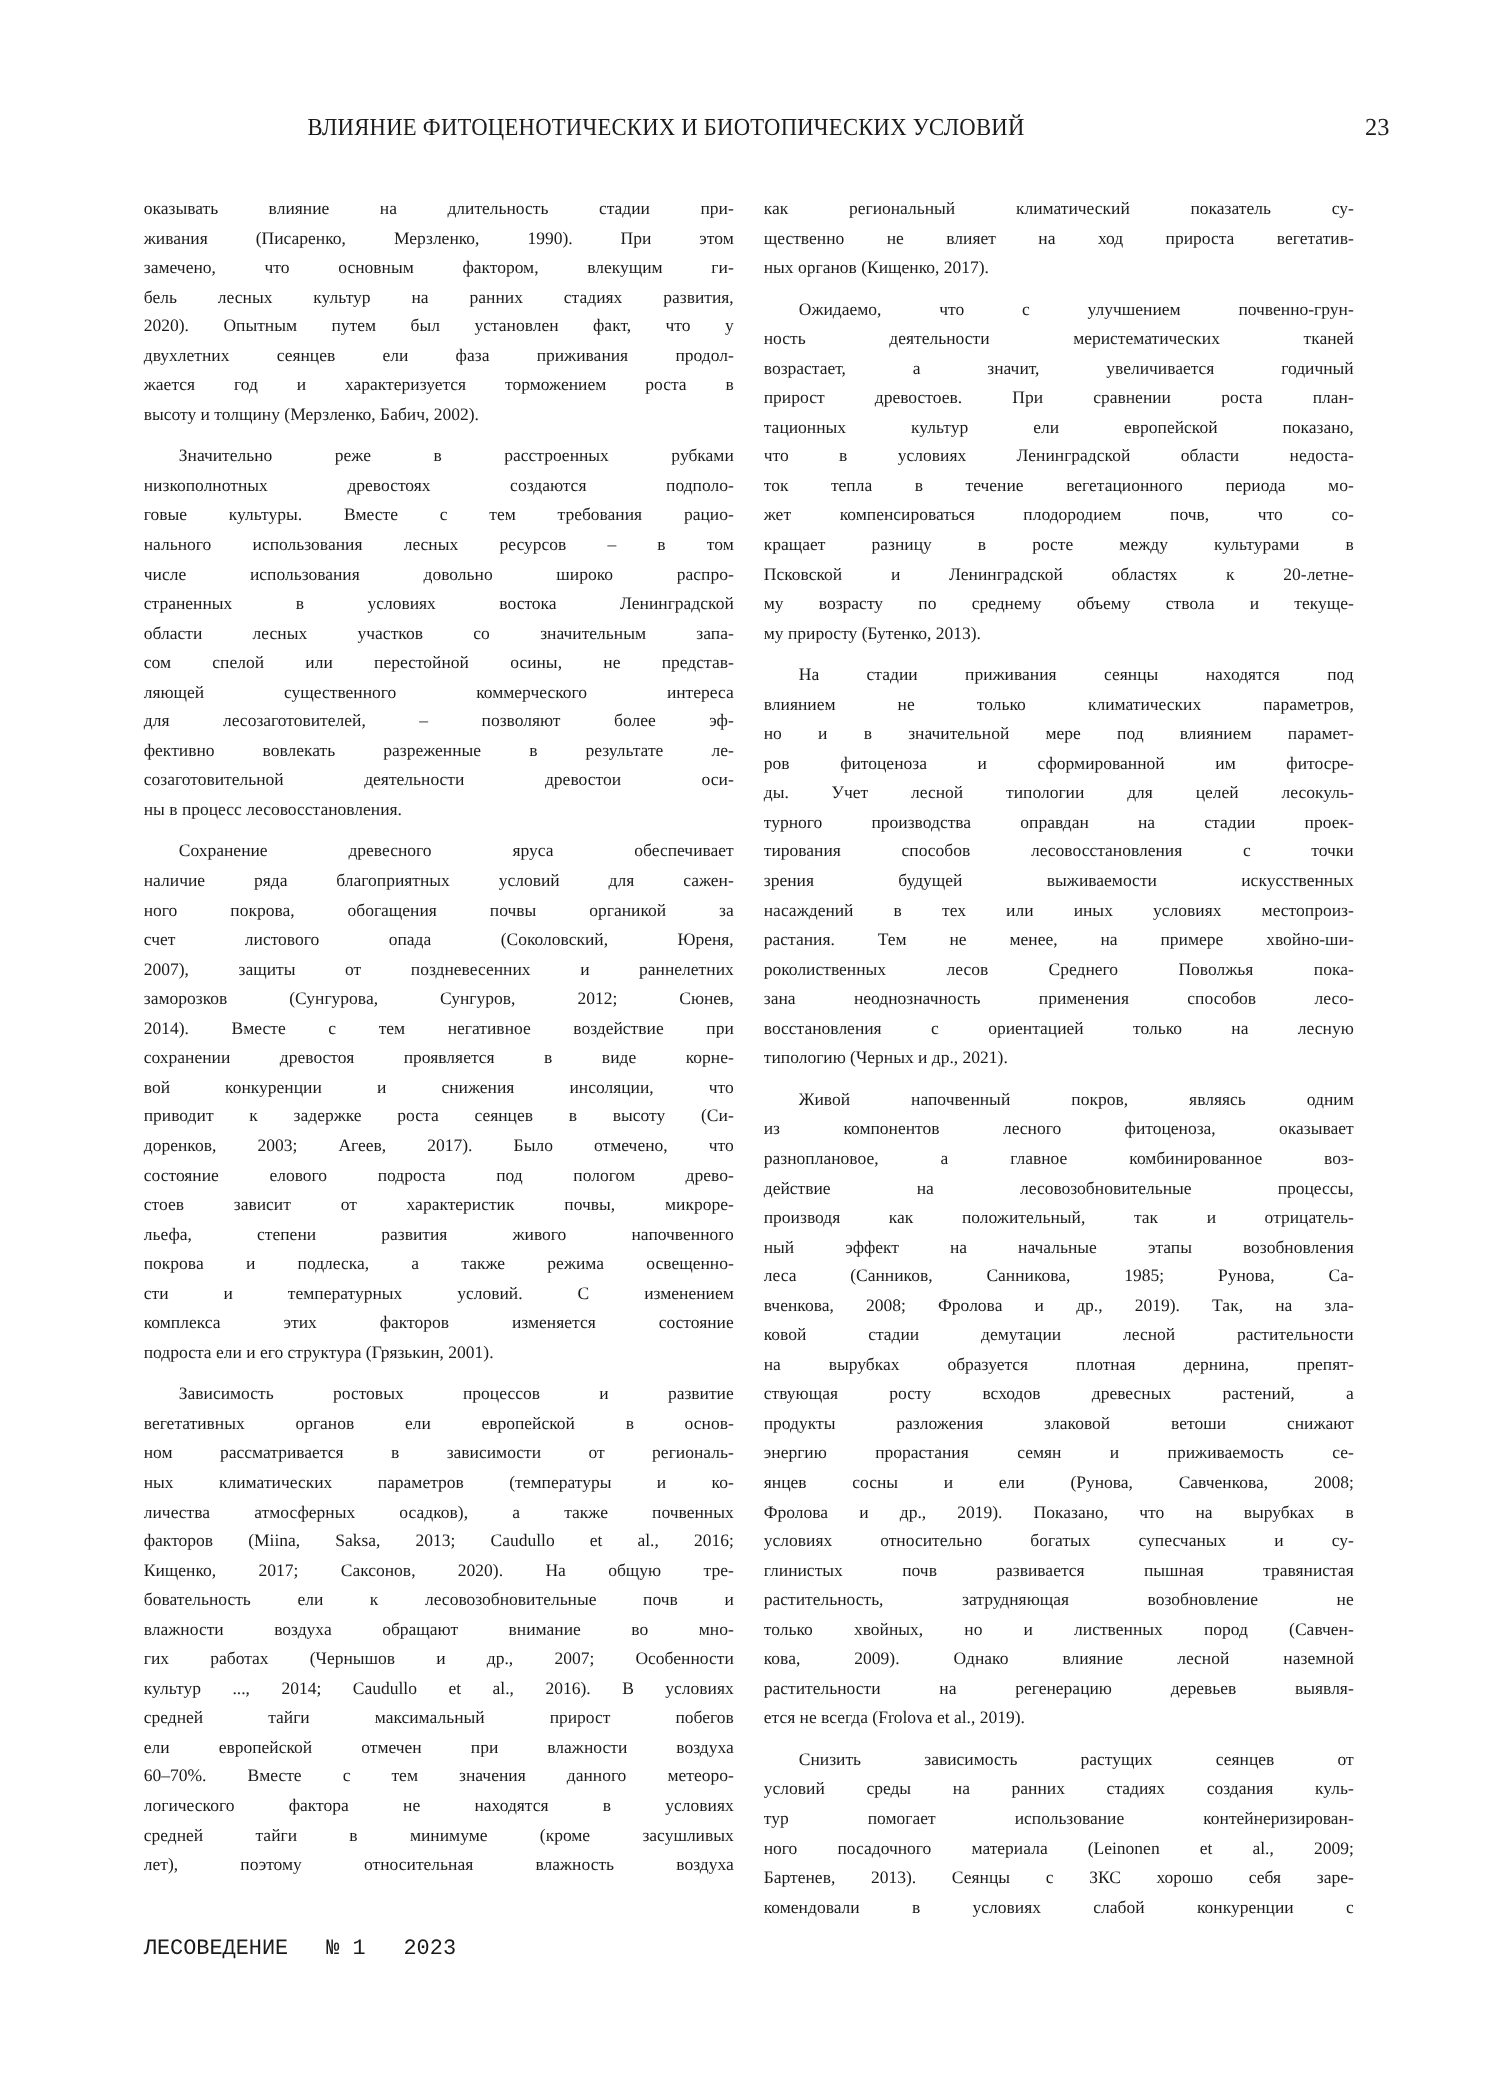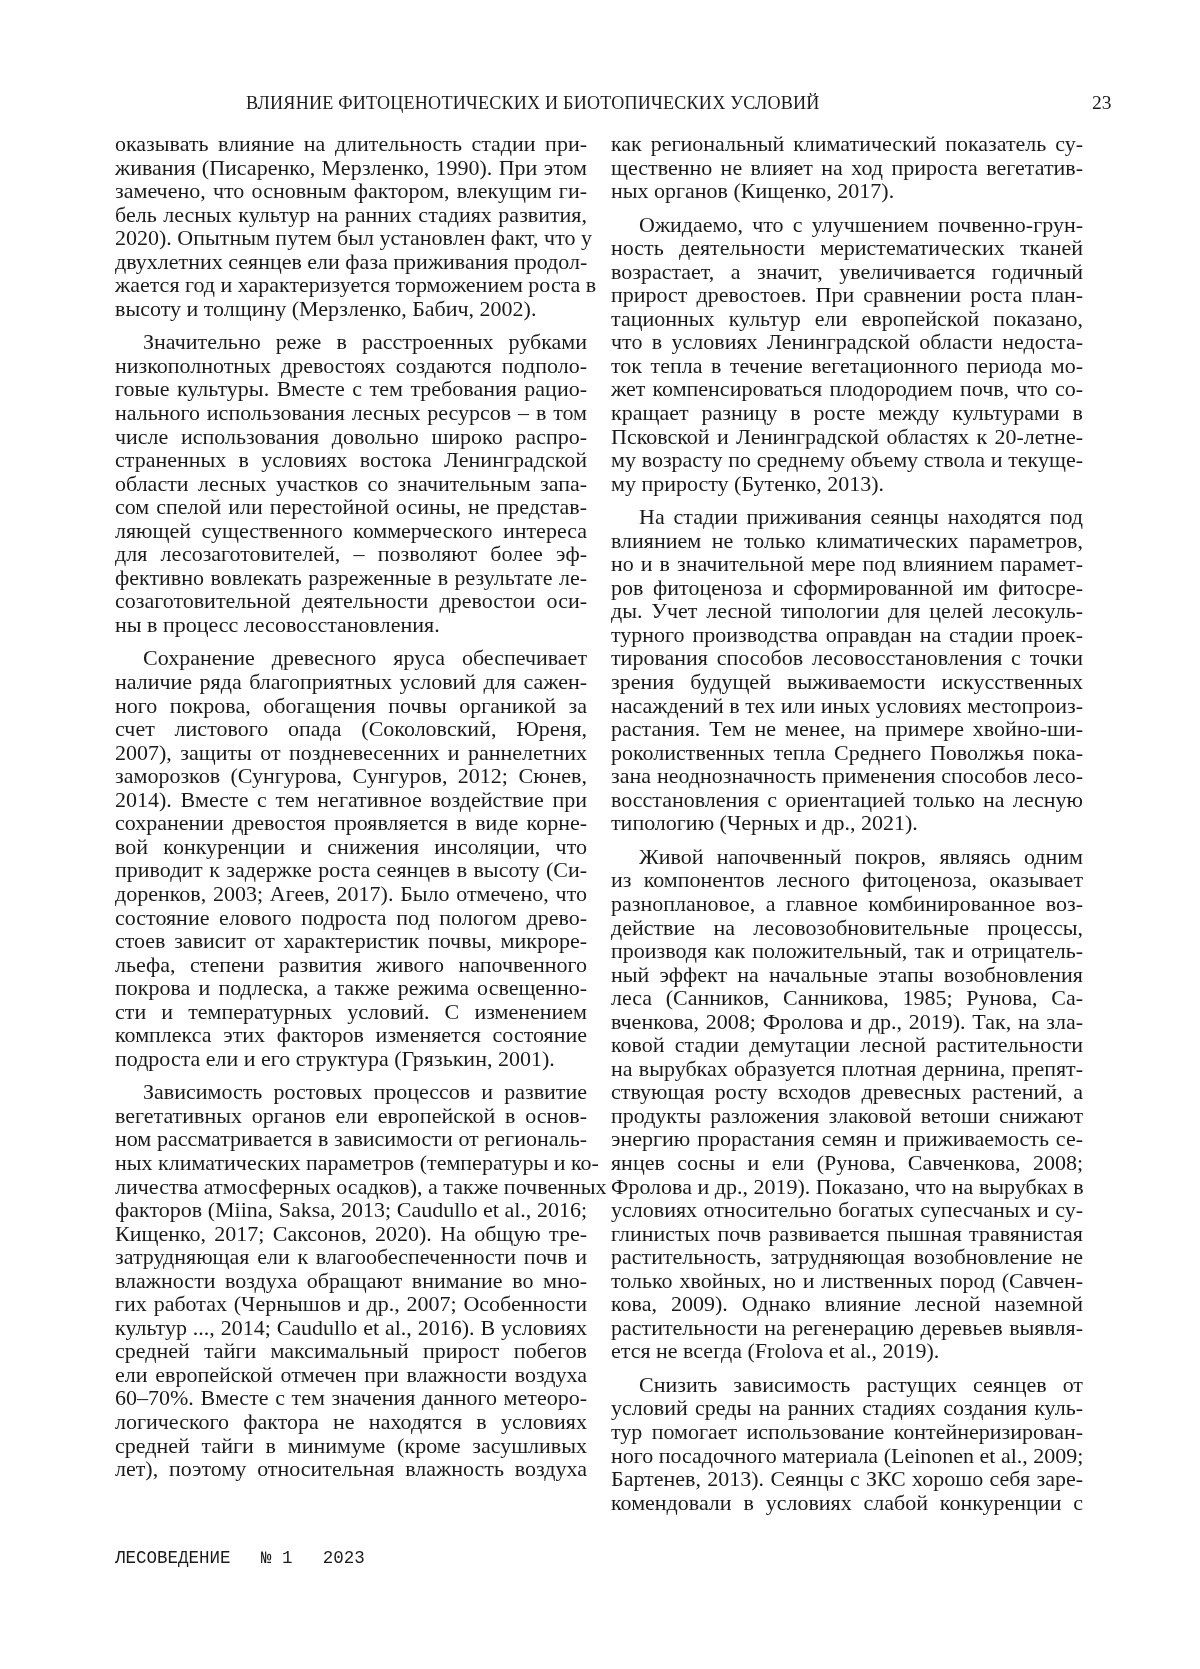--- a/index.html
+++ b/index.html
@@ -34,23 +34,23 @@
     }
     .page-number {
       position: absolute;
       left: 1092px;
       top: 0;
       font-size: 19.5px;
       text-align: center;
     }
     .column {
       position: absolute;
-      top: 132px;
+      top: 156px;
       width: 472px;
-      font-size: 22px;
+      font-size: 14px;
       line-height: 23.55px;
       text-align: justify;
       hyphens: manual;
     }
     .col-left { left: 115px; }
     .col-right { left: 611px; }
     .column p {
       margin: 0 0 10px 0;
       text-indent: 0;
     }
@@ -134,21 +134,21 @@
       <span class="line last">подроста ели и его структура (Грязькин, 2001).</span>
     </p>
     <p>
       <span class="line first">Зависимость ростовых процессов и развитие</span>
       <span class="line">вегетативных органов ели европейской в основ-</span>
       <span class="line">ном рассматривается в зависимости от региональ-</span>
       <span class="line">ных климатических параметров (температуры и ко-</span>
       <span class="line">личества атмосферных осадков), а также почвенных</span>
       <span class="line">факторов (Miina, Saksa, 2013; Caudullo et al., 2016;</span>
       <span class="line">Кищенко, 2017; Саксонов, 2020). На общую тре-</span>
-      <span class="line">затрудняющая ели к влагообеспеченности почв и</span>
+      <span class="line">бовательность ели к лесовозобновительные почв и</span>
       <span class="line">влажности воздуха обращают внимание во мно-</span>
       <span class="line">гих работах (Чернышов и др., 2007; Особенности</span>
       <span class="line">культур ..., 2014; Caudullo et al., 2016). В условиях</span>
       <span class="line">средней тайги максимальный прирост побегов</span>
       <span class="line">ели европейской отмечен при влажности воздуха</span>
       <span class="line">60–70%. Вместе с тем значения данного метеоро-</span>
       <span class="line">логического фактора не находятся в условиях</span>
       <span class="line">средней тайги в минимуме (кроме засушливых</span>
       <span class="line">лет), поэтому относительная влажность воздуха</span>
     </p>
@@ -177,21 +177,21 @@
       <span class="line first">На стадии приживания сеянцы находятся под</span>
       <span class="line">влиянием не только климатических параметров,</span>
       <span class="line">но и в значительной мере под влиянием парамет-</span>
       <span class="line">ров фитоценоза и сформированной им фитосре-</span>
       <span class="line">ды. Учет лесной типологии для целей лесокуль-</span>
       <span class="line">турного производства оправдан на стадии проек-</span>
       <span class="line">тирования способов лесовосстановления с точки</span>
       <span class="line">зрения будущей выживаемости искусственных</span>
       <span class="line">насаждений в тех или иных условиях местопроиз-</span>
       <span class="line">растания. Тем не менее, на примере хвойно-ши-</span>
-      <span class="line">роколиственных тепла Среднего Поволжья пока-</span>
+      <span class="line">роколиственных лесов Среднего Поволжья пока-</span>
       <span class="line">зана неоднозначность применения способов лесо-</span>
       <span class="line">восстановления с ориентацией только на лесную</span>
       <span class="line last">типологию (Черных и др., 2021).</span>
     </p>
     <p>
       <span class="line first">Живой напочвенный покров, являясь одним</span>
       <span class="line">из компонентов лесного фитоценоза, оказывает</span>
       <span class="line">разноплановое, а главное комбинированное воз-</span>
       <span class="line">действие на лесовозобновительные процессы,</span>
       <span class="line">производя как положительный, так и отрицатель-</span>

